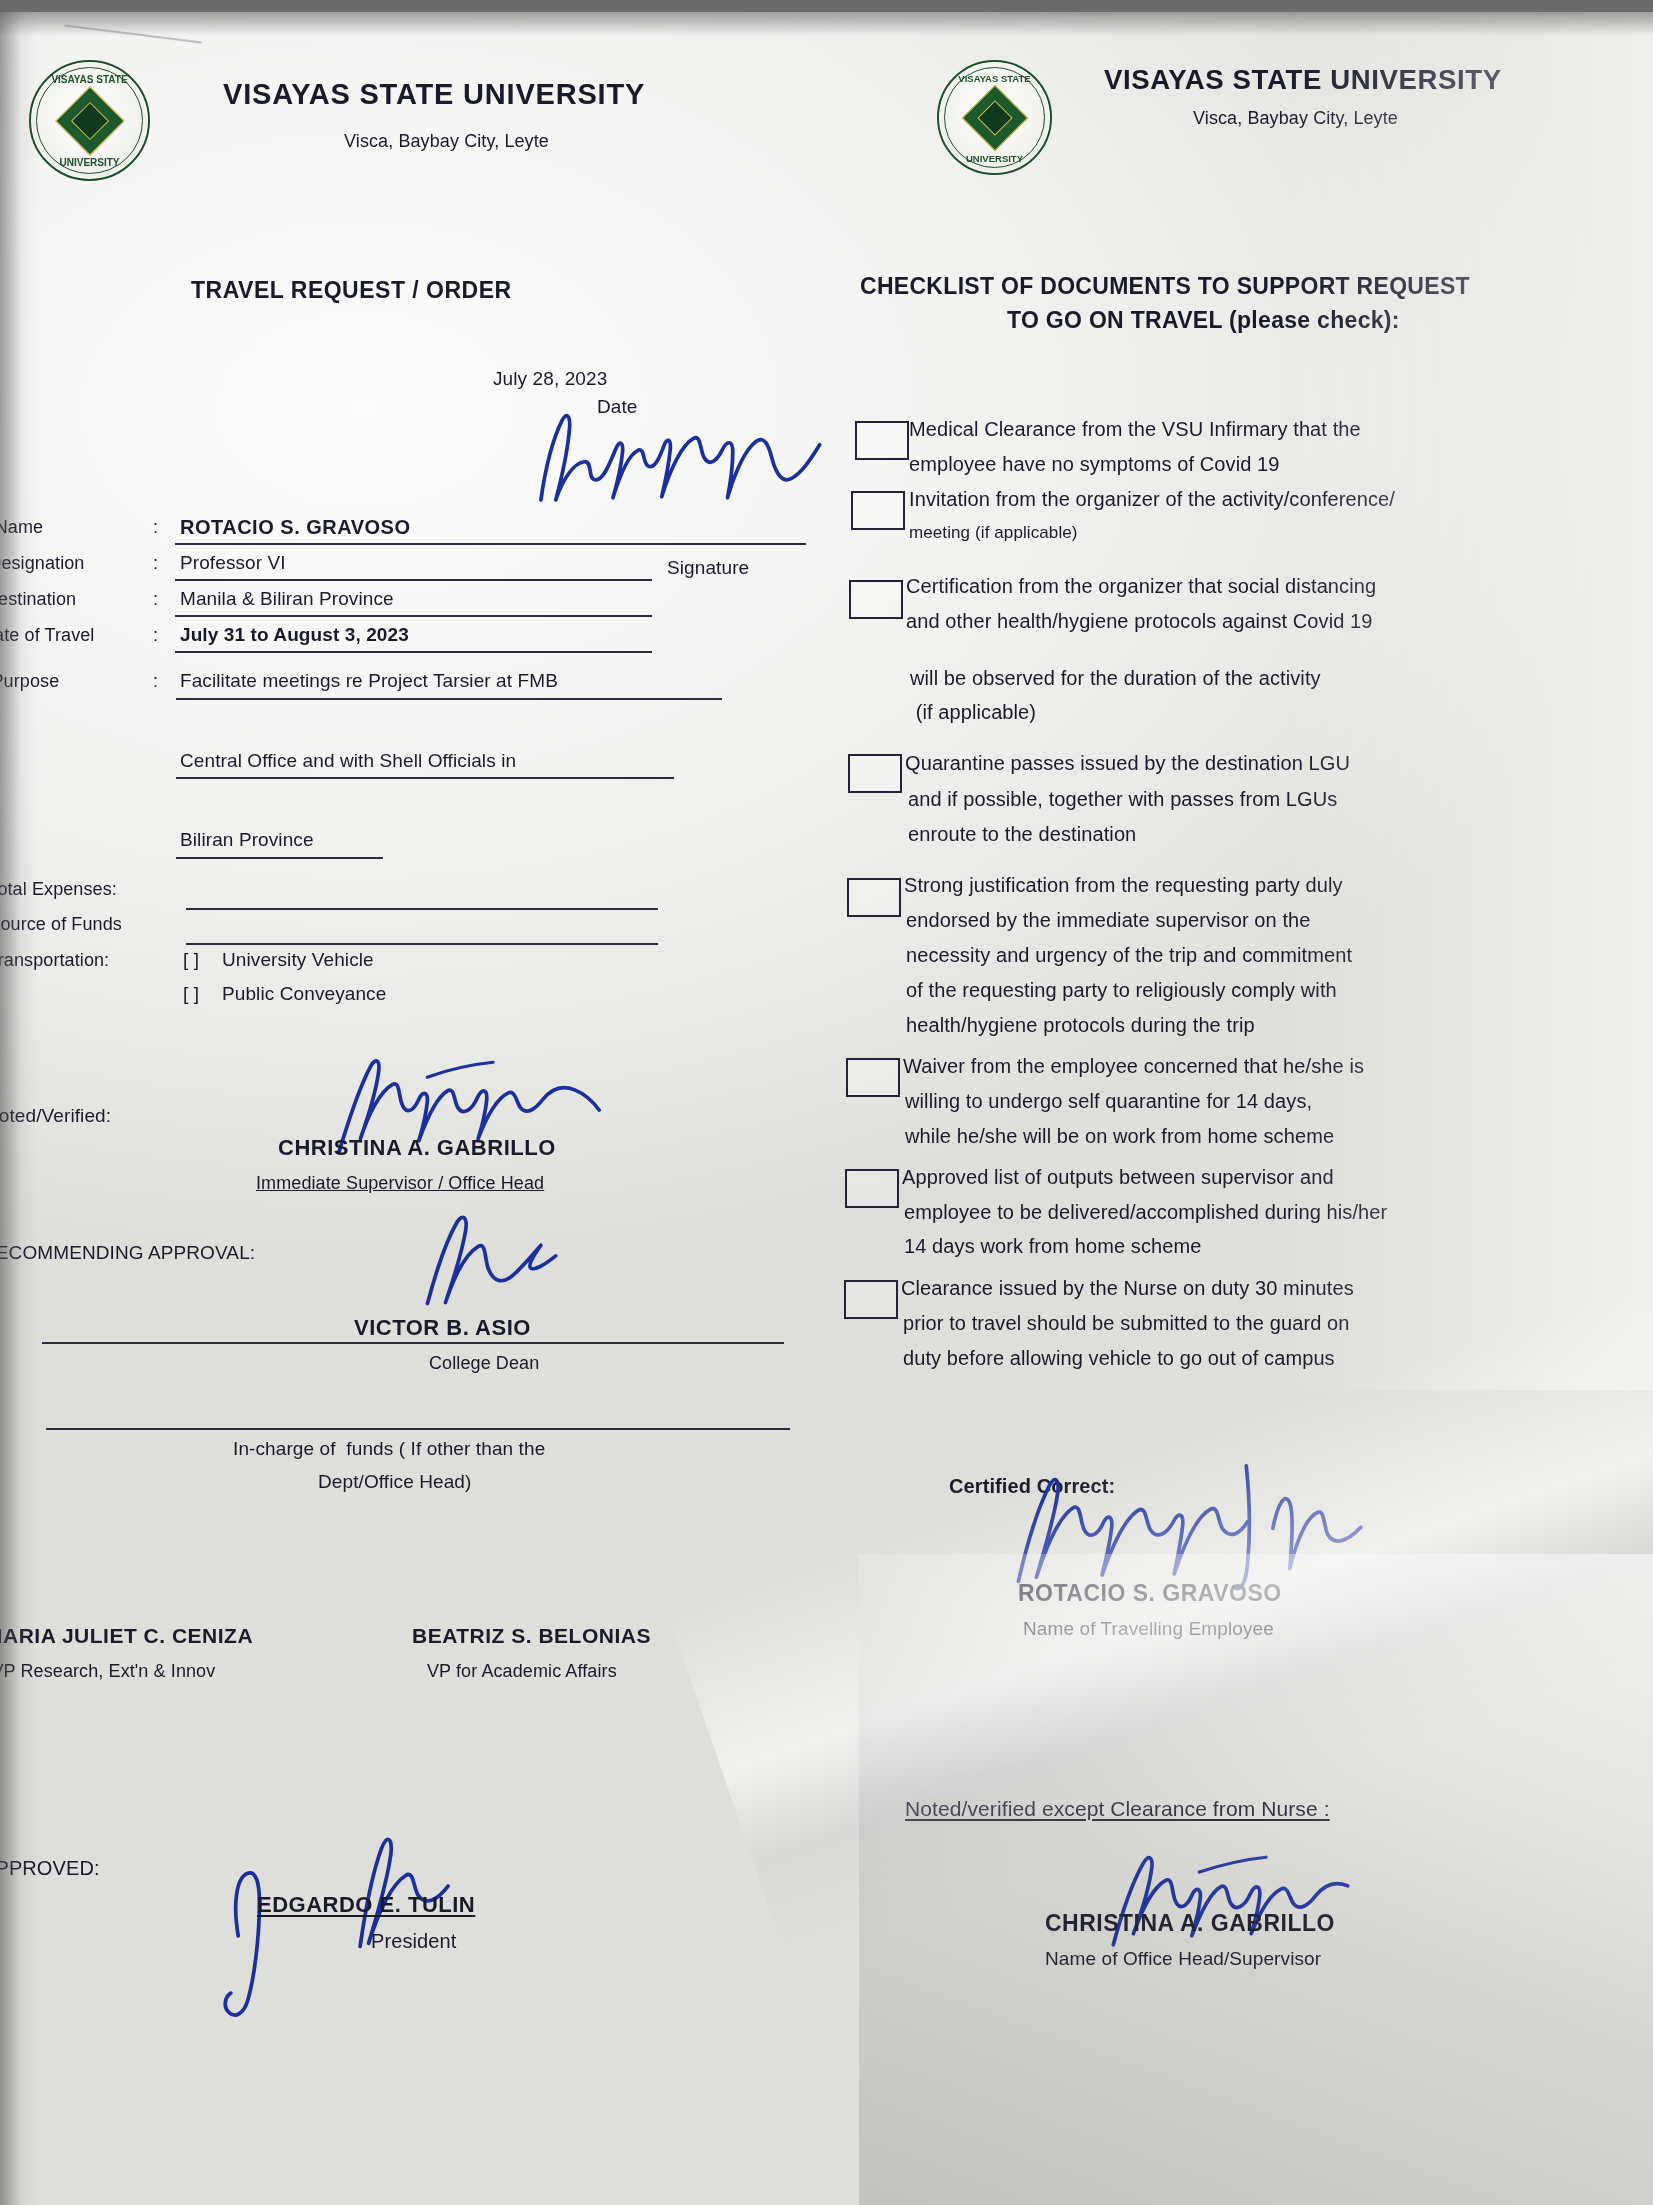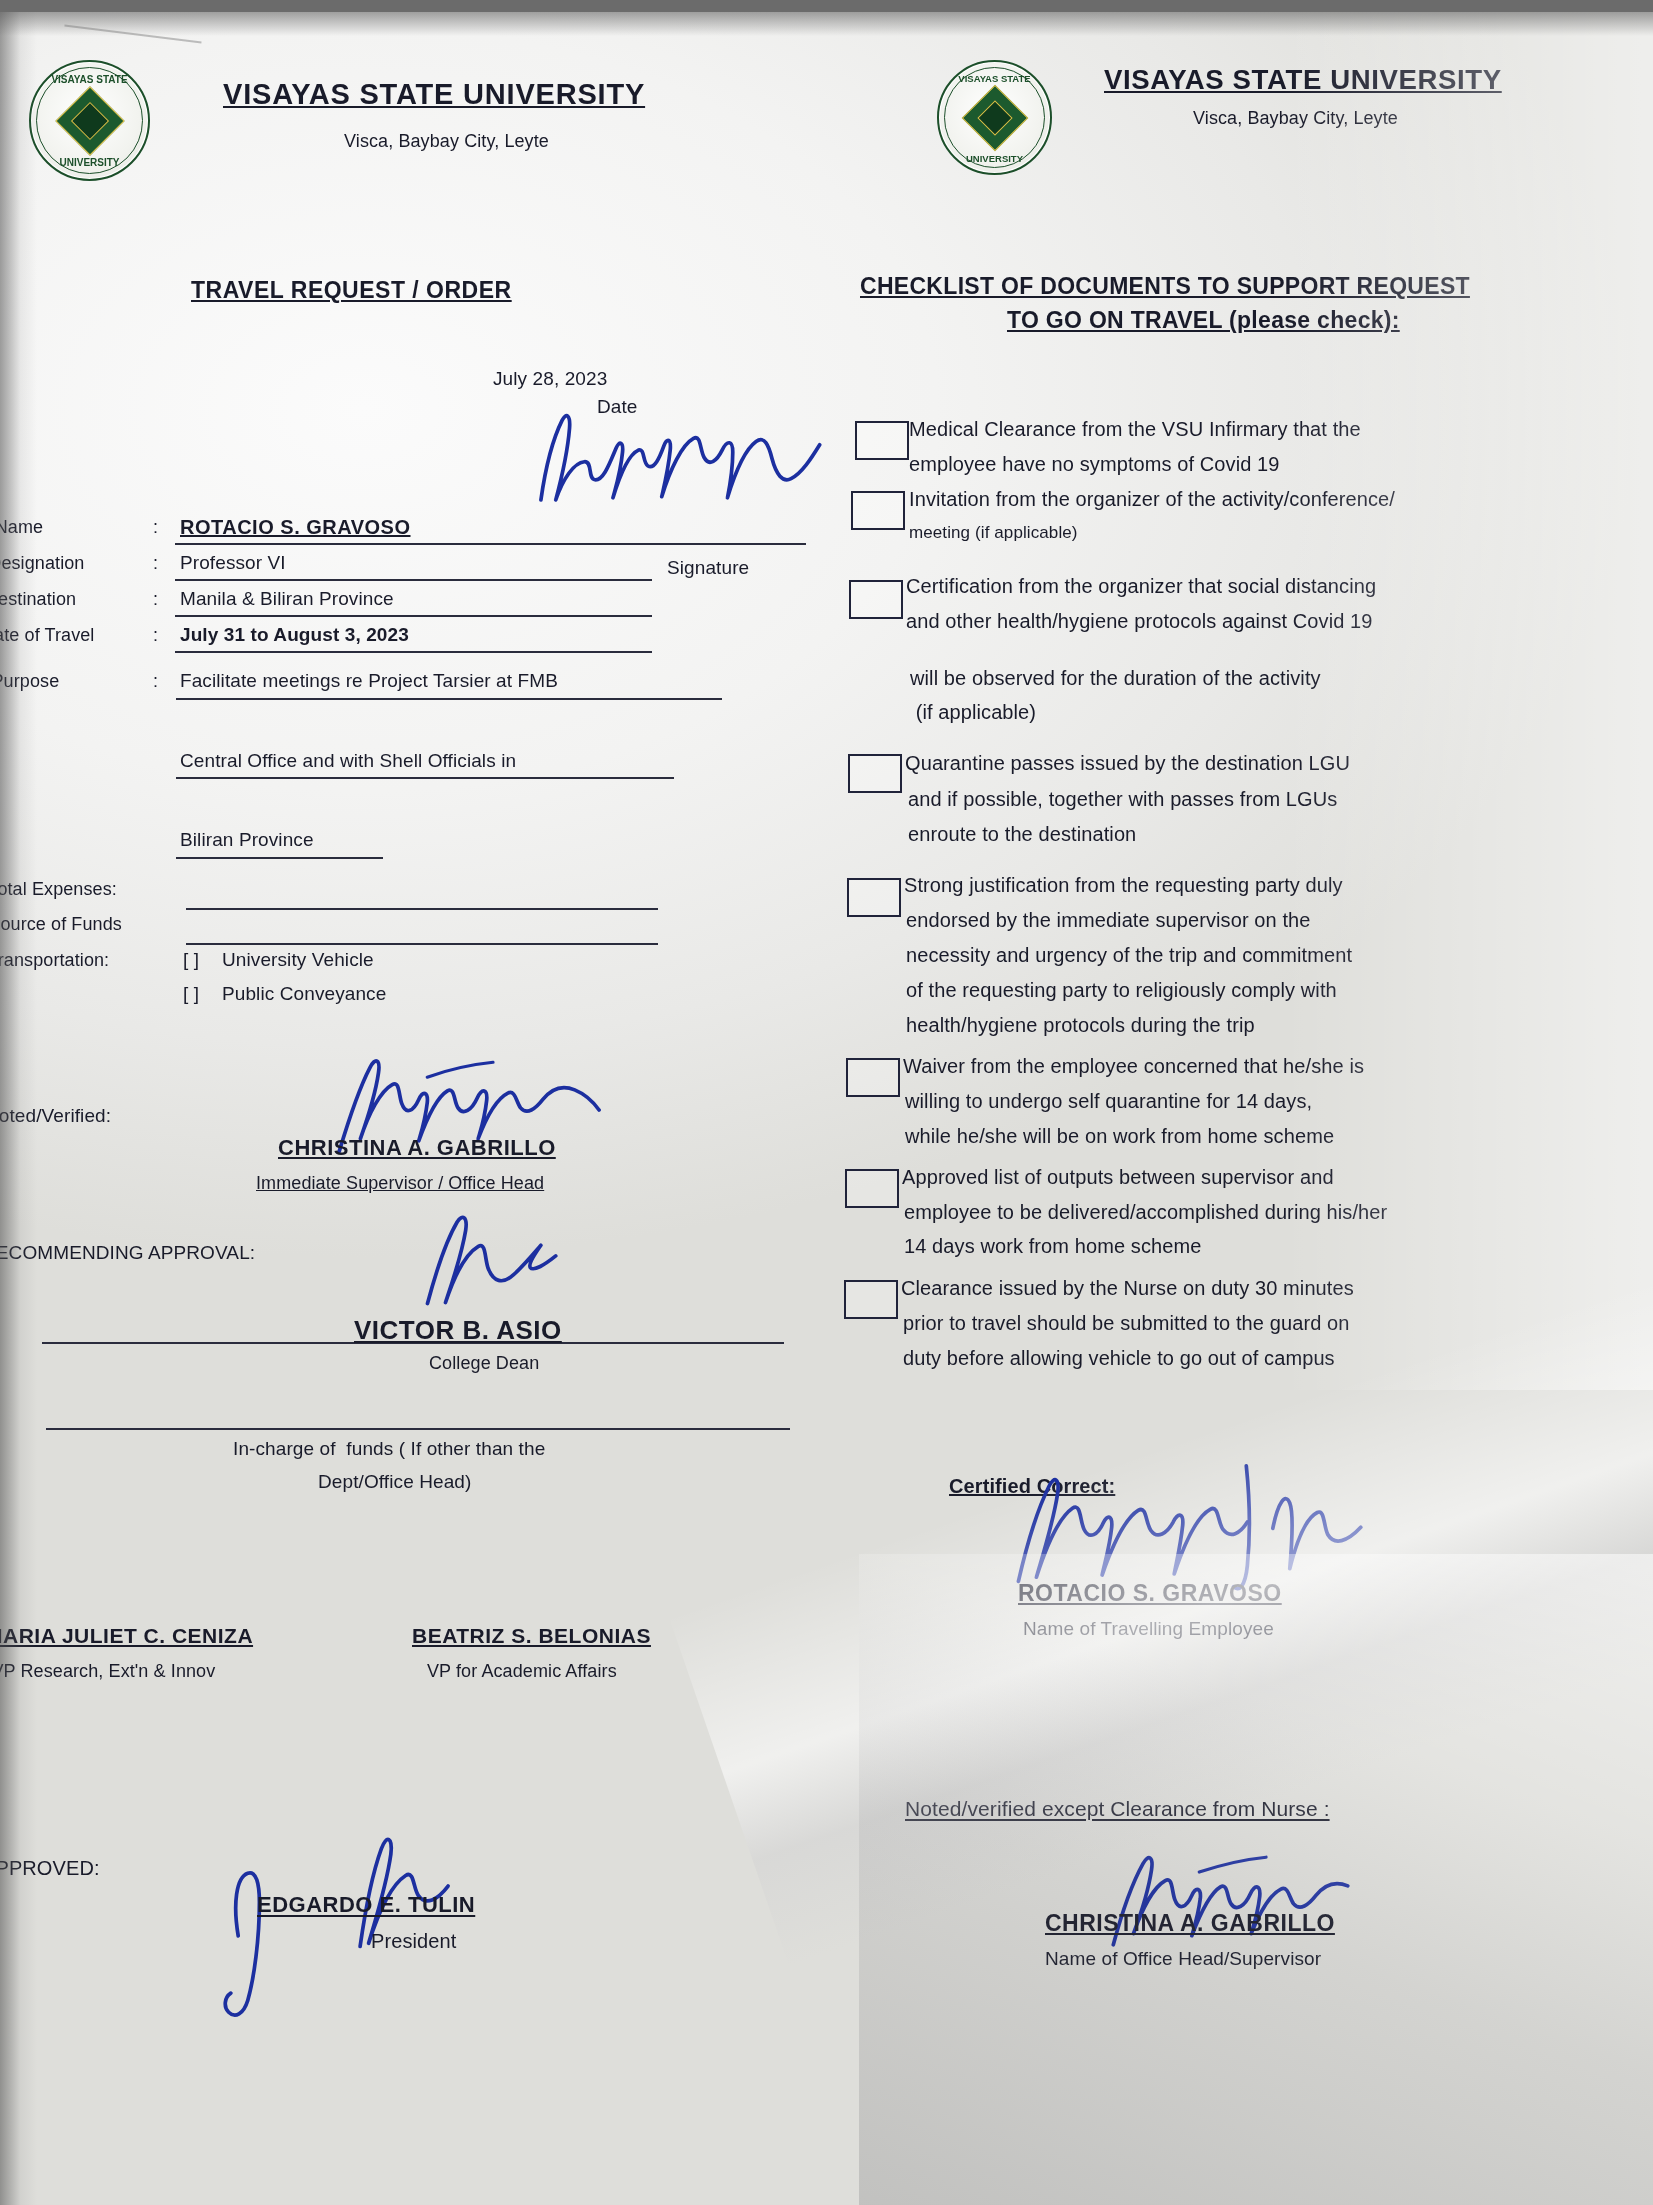--- a/index.html
+++ b/index.html
@@ -56,21 +56,21 @@
     transform: rotate(7deg);
   }
 
   
   .t {
     position: absolute;
     color: #191b2a;
     white-space: pre;
     letter-spacing: 0.1px;
   }
-  .bold { font-weight: bold; text-decoration: underline; }
+  .bold { font-weight: bold; }
   .uline { text-decoration: underline; text-underline-offset: 2.7px; }
 
   
   .seal {
     position: absolute;
     border-radius: 50%;
     background: radial-gradient(circle at 48% 45%, #ffffff 0%, #f2f3ef 58%, #e3e5de 100%);
     border: 2.7px solid #1c4f2a;
     box-shadow: 0 0 0 1.1px #ffffff inset;
   }
@@ -205,21 +205,21 @@
   <div class="t bold" style="left:278px; top:1123px; font-size:22px; letter-spacing:0.5px;">CHRISTINA A. GABRILLO</div>
   <div class="t" style="left:256px; top:1161px; font-size:18px;text-decoration:underline;">Immediate Supervisor / Office Head</div>
 
   <div class="t" style="left:-18px; top:1230px; font-size:19px;">RECOMMENDING APPROVAL:</div>
 
   <svg class="sig" style="left:403px; top:1193px; width:191px; height:106px;" viewBox="0 0 360 200">
     <path d="M46,186 C62,126 82,66 102,32 C112,16 122,22 118,48 C110,96 92,148 80,184 C96,136 118,92 142,78 C156,70 154,100 160,118 C170,146 188,150 208,132 C228,114 246,92 260,76 C246,96 236,112 240,118 C246,126 268,112 288,96" stroke-width="7"></path>
   </svg>
 
   <div class="rule" style="left:42px; top:1330px; width:742px;"></div>
-  <div class="t bold" style="left:354px; top:1303px; font-size:26px; letter-spacing:0.5px;">VICTOR B. ASIO</div>
+  <div class="t bold" style="left:354px; top:1303px; font-size:22px; letter-spacing:0.5px;">VICTOR B. ASIO</div>
   <div class="t" style="left:429px; top:1341px; font-size:18px;">College Dean</div>
 
   <div class="rule" style="left:46px; top:1416px; width:744px;"></div>
   <div class="t" style="left:233px; top:1426px; font-size:19px;">In-charge of  funds ( If other than the</div>
   <div class="t" style="left:318px; top:1459px; font-size:19px;">Dept/Office Head)</div>
 
   <div class="t bold" style="left:-15px; top:1612px; font-size:21px; letter-spacing:0.5px;">MARIA JULIET C. CENIZA</div>
   <div class="t" style="left:-8.5px; top:1649px; font-size:18px;">VP Research, Ext'n &amp; Innov</div>
 
   <div class="t bold" style="left:412px; top:1612px; font-size:21px; letter-spacing:0.5px;">BEATRIZ S. BELONIAS</div>

